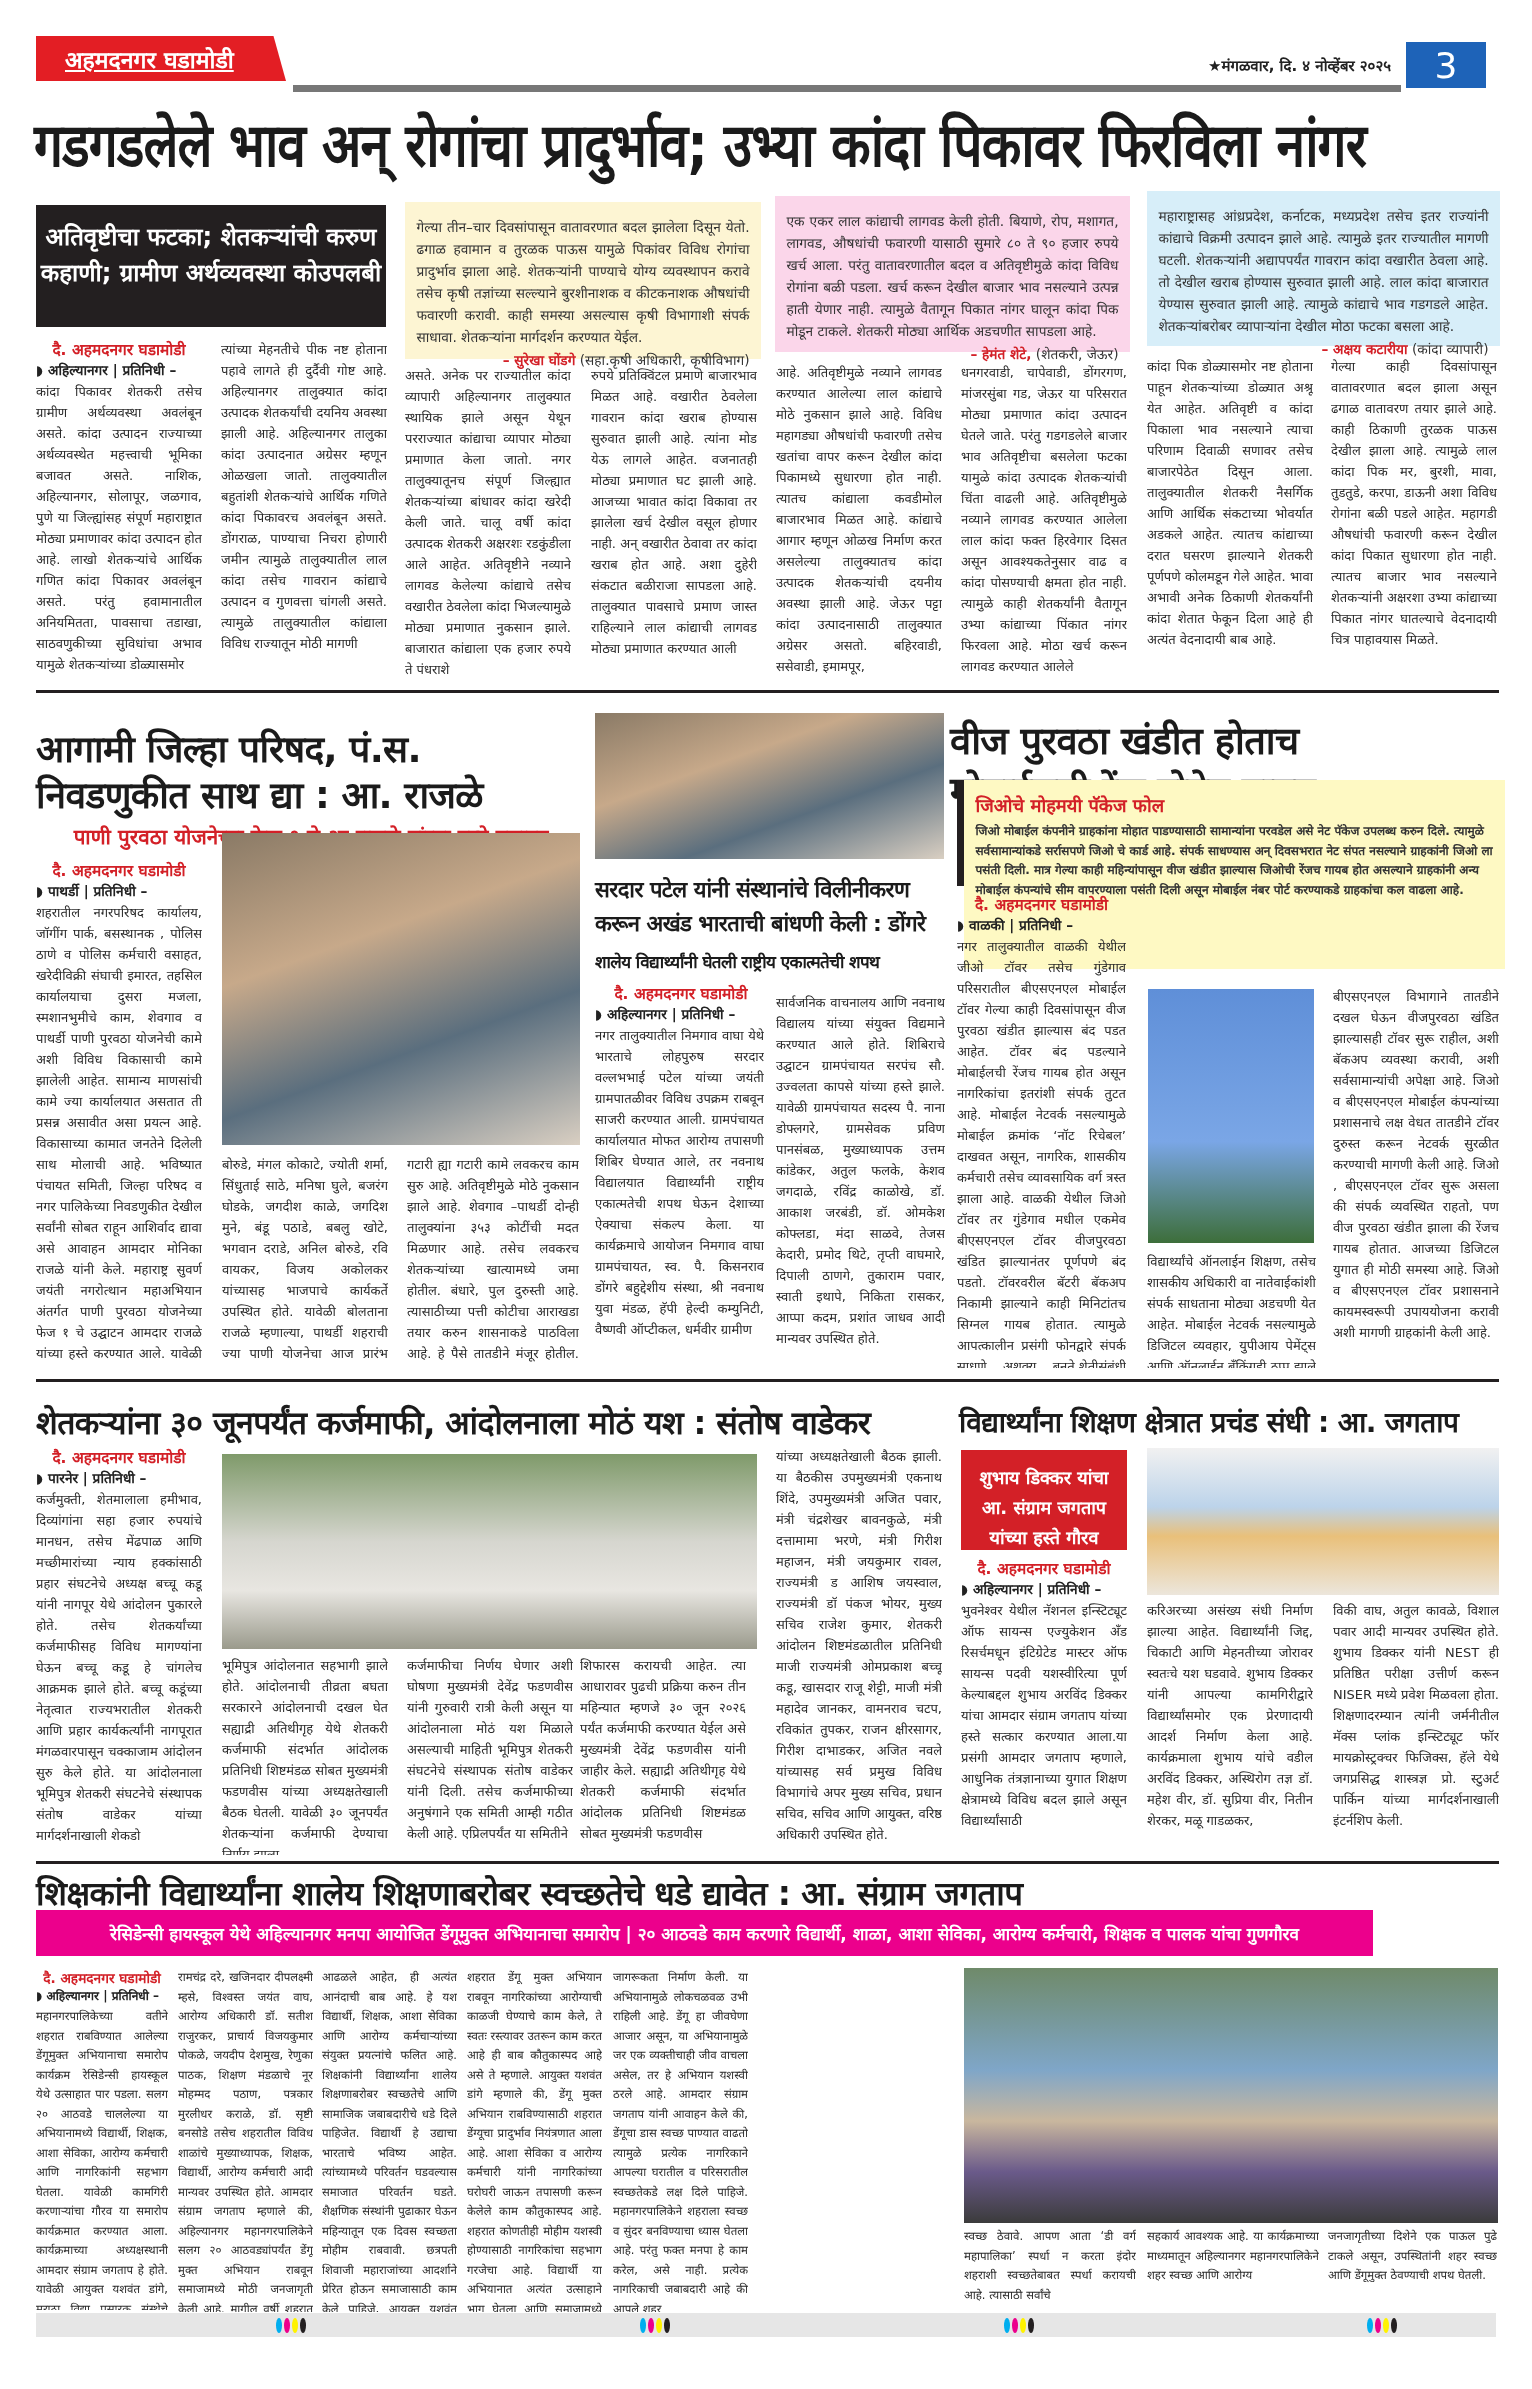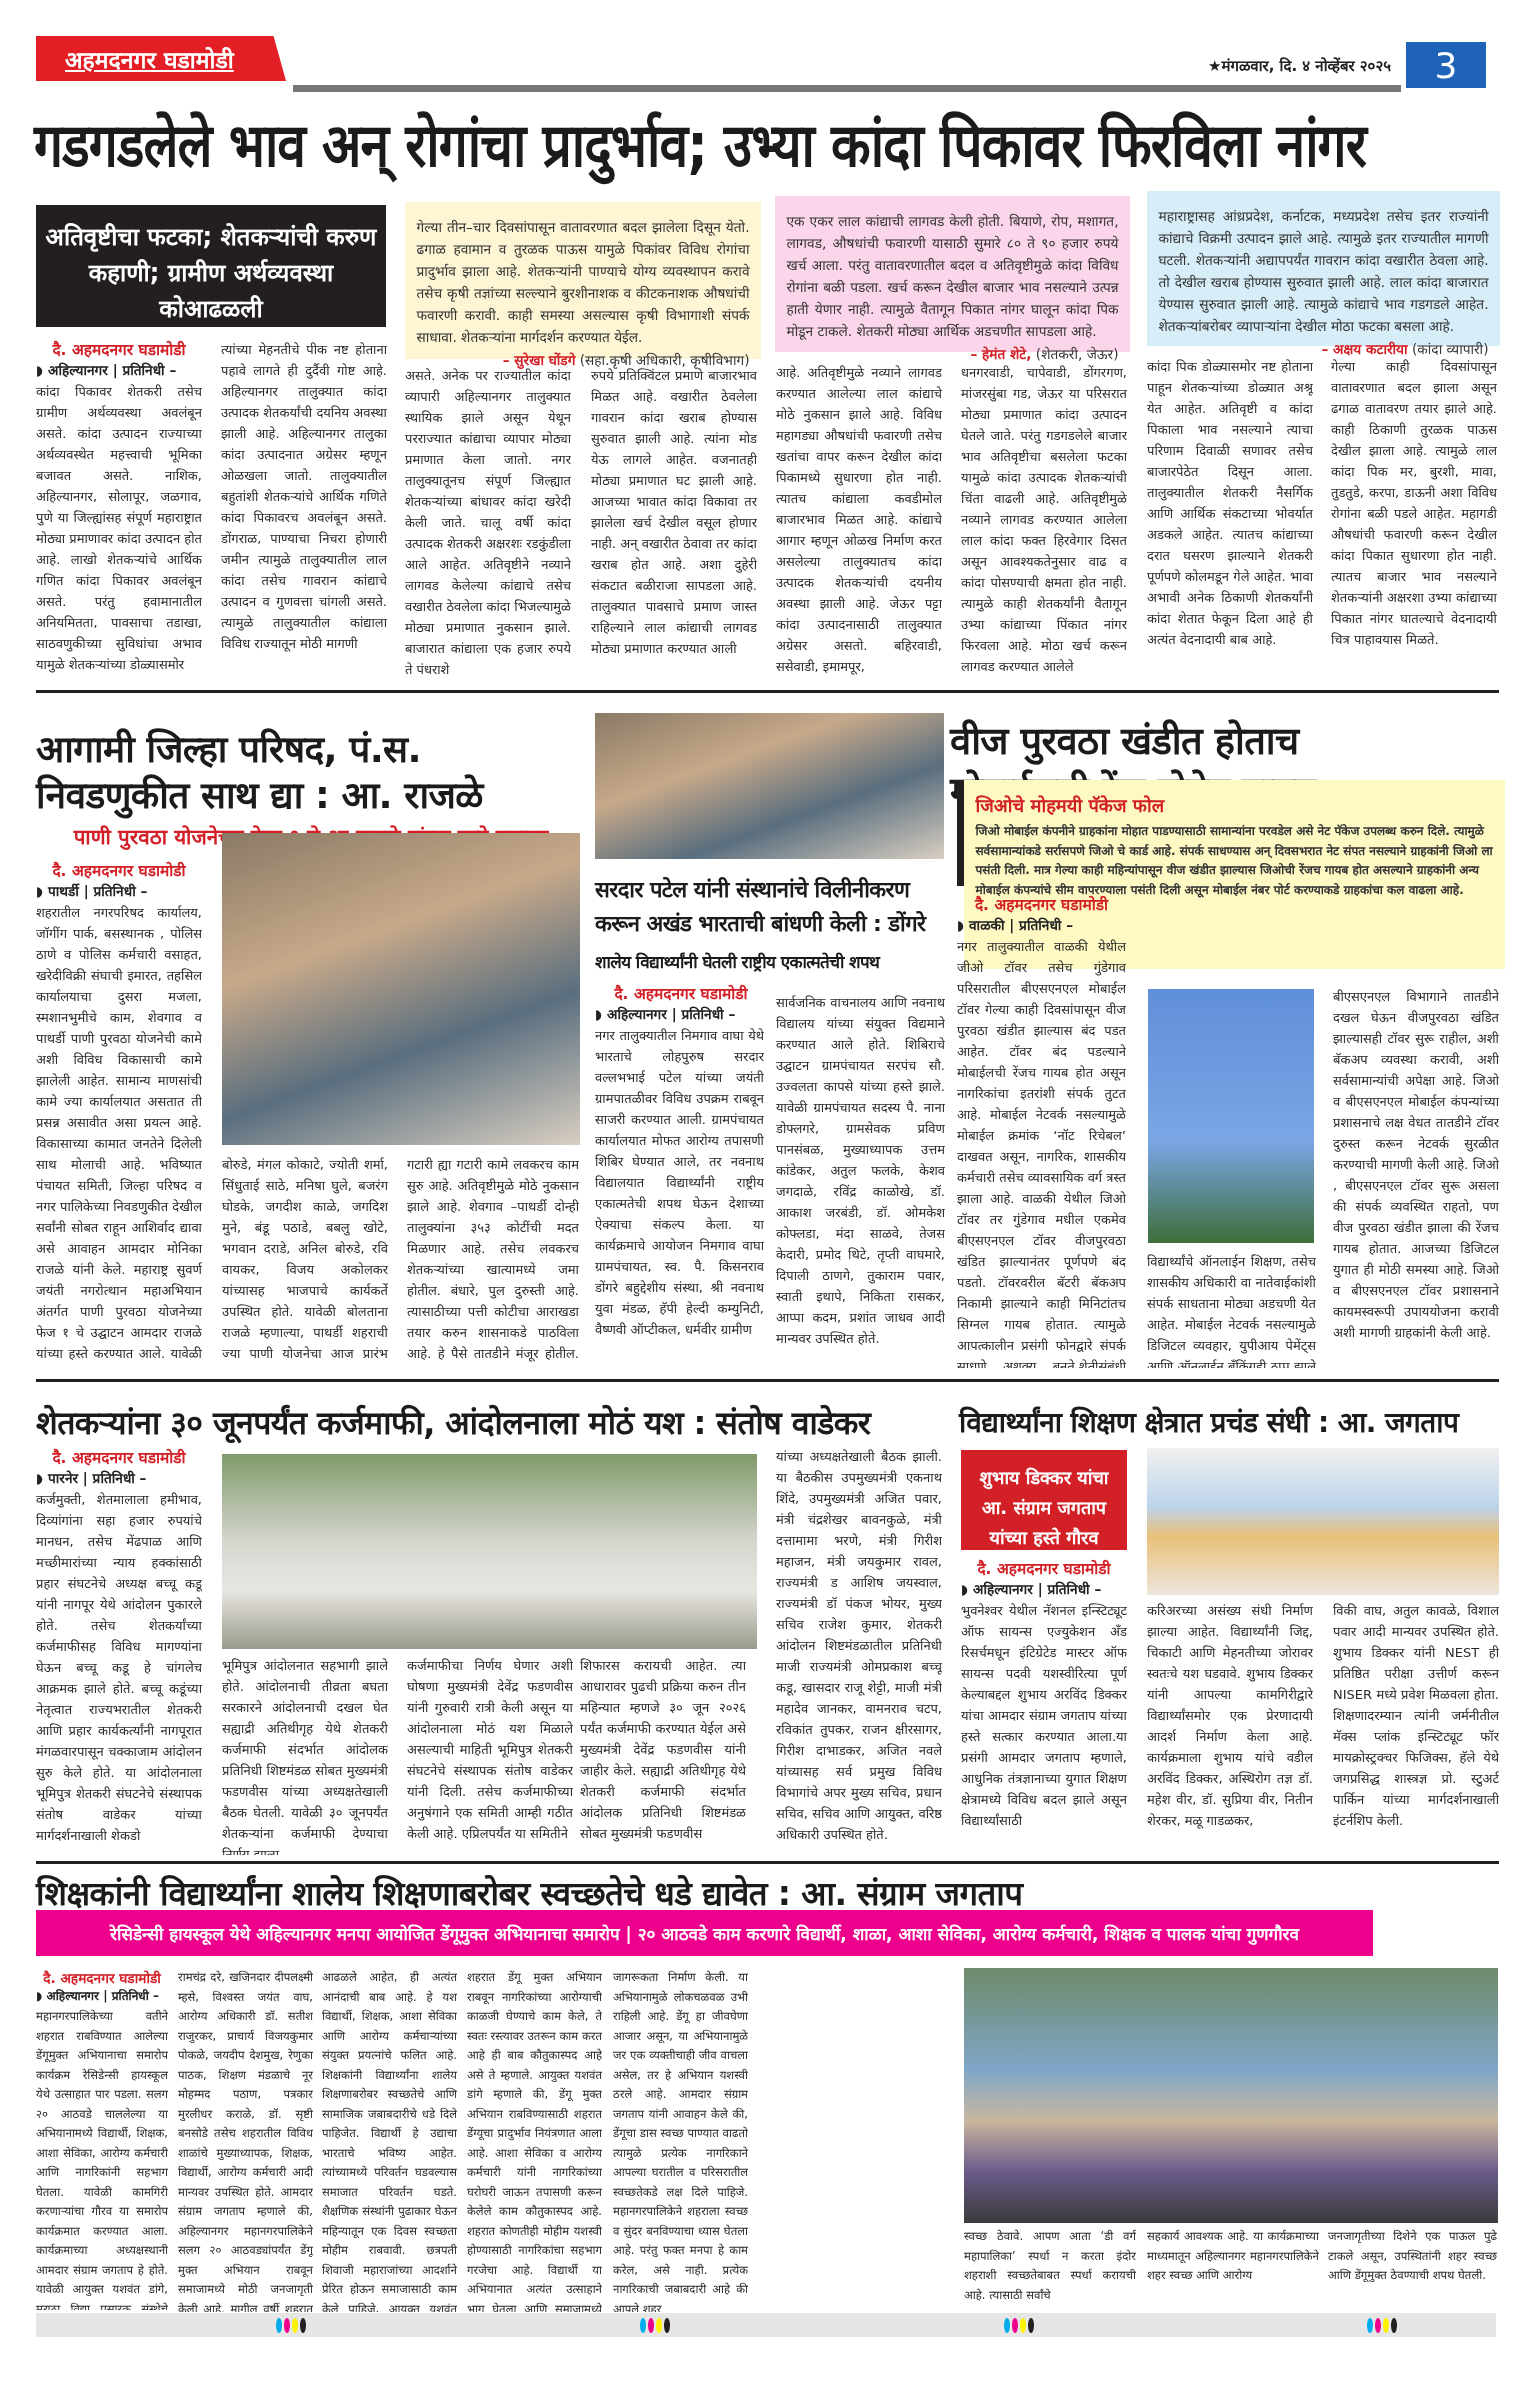--- a/index.html
+++ b/index.html
@@ -45,21 +45,21 @@
 </style>
 </head>
 <body>
 
 <div class="abs masthead-logo">अहमदनगर घडामोडी</div>
 <div class="abs masthead-rule"></div>
 <div class="abs masthead-date">★मंगळवार, दि. ४ नोव्हेंबर २०२५</div>
 <div class="abs page-num">3</div>
 
 <div class="abs main-headline">गडगडलेले भाव अन् रोगांचा प्रादुर्भाव; उभ्या कांदा पिकावर फिरविला नांगर</div>
-<div class="abs blackbox">अतिवृष्टीचा फटका; शेतकऱ्यांची करुण कहाणी; ग्रामीण अर्थव्यवस्था कोआढळली</div>
+<div class="abs blackbox">अतिवृष्टीचा फटका; शेतकऱ्यांची करुण कहाणी; ग्रामीण अर्थव्यवस्था कोउपलबी</div>
 
 <div class="abs quote q1">
   <div>गेल्या तीन–चार दिवसांपासून वातावरणात बदल झालेला दिसून येतो. ढगाळ हवामान व तुरळक पाऊस यामुळे पिकांवर विविध रोगांचा प्रादुर्भाव झाला आहे. शेतकऱ्यांनी पाण्याचे योग्य व्यवस्थापन करावे तसेच कृषी तज्ञांच्या सल्ल्याने बुरशीनाशक व कीटकनाशक औषधांची फवारणी करावी. काही समस्या असल्यास कृषी विभागाशी संपर्क साधावा. शेतकऱ्यांना मार्गदर्शन करण्यात येईल.</div>
   <div class="sig"><b>– सुरेखा घोंडगे</b> <span>(सहा.कृषी अधिकारी, कृषीविभाग)</span></div>
 </div>
 <div class="abs quote q2">
   <div>एक एकर लाल कांद्याची लागवड केली होती. बियाणे, रोप, मशागत, लागवड, औषधांची फवारणी यासाठी सुमारे ८० ते ९० हजार रुपये खर्च आला. परंतु वातावरणातील बदल व अतिवृष्टीमुळे कांदा विविध रोगांना बळी पडला. खर्च करून देखील बाजार भाव नसल्याने उत्पन्न हाती येणार नाही. त्यामुळे वैतागून पिकात नांगर घालून कांदा पिक मोडून टाकले. शेतकरी मोठ्या आर्थिक अडचणीत सापडला आहे.</div>
   <div class="sig"><b>– हेमंत शेटे,</b> <span>(शेतकरी, जेऊर)</span></div>
 </div>
 <div class="abs quote q3">

